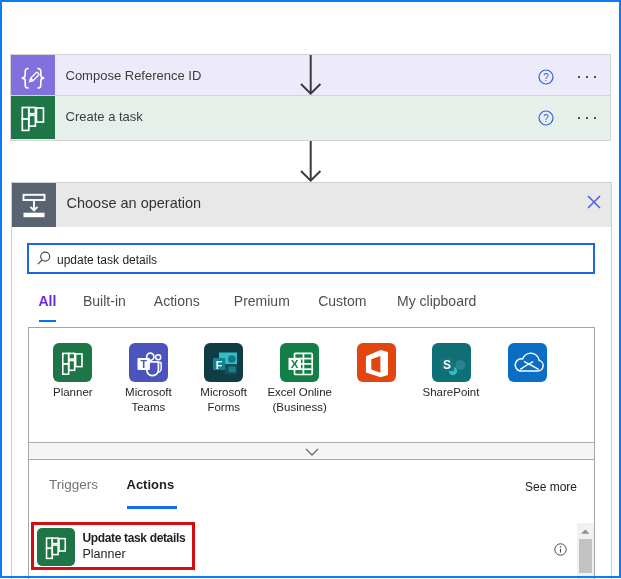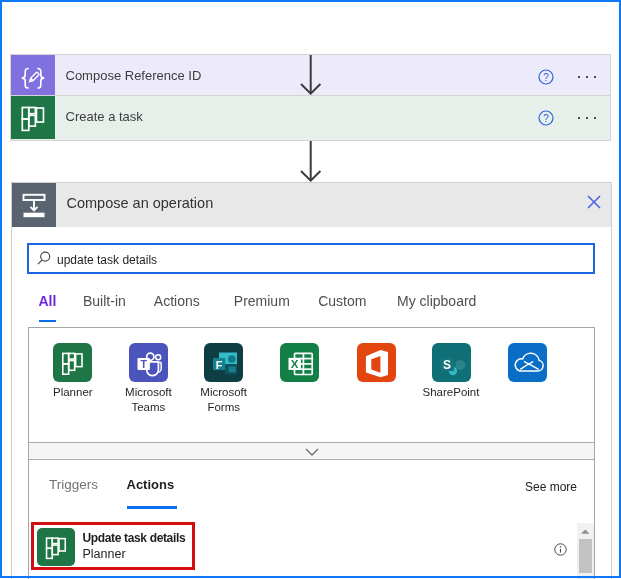--- a/index.html
+++ b/index.html
@@ -87,21 +87,21 @@
 <div class="abs" id="panel">
   <div class="abs" id="phead"></div>
   <div class="abs" id="picon">
     <svg width="44" height="44" viewBox="0 0 44 44">
       <rect x="11.5" y="11.8" width="21" height="5.2" fill="none" stroke="#fff" stroke-width="1.9"></rect>
       <line x1="22" y1="17" x2="22" y2="27.2" stroke="#fff" stroke-width="1.9"></line>
       <path d="M18.5,23.8 L22,27.3 L25.5,23.8" fill="none" stroke="#fff" stroke-width="1.9"></path>
       <rect x="11.5" y="29.7" width="21" height="4.5" fill="#fff"></rect>
     </svg>
   </div>
-  <div class="abs" style="left:54.5px;top:12px;font-size:14.5px;color:#333;">Compose an operation</div>
+  <div class="abs" style="left:54.5px;top:12px;font-size:14.5px;color:#333;">Choose an operation</div>
   <svg class="abs" style="left:574.5px;top:12px;" width="14" height="14" viewBox="0 0 14 14">
     <path d="M1,1 L13,13 M13,1 L1,13" stroke="#4a5ee8" stroke-width="1.5"></path>
   </svg>
 
   <div class="abs srch">
     <svg class="abs" style="left:5.5px;top:5px;" width="17" height="17" viewBox="0 0 17 17">
       <circle cx="10.2" cy="6.6" r="4.5" fill="none" stroke="#4a4a4a" stroke-width="1.2"></circle>
       <line x1="6.9" y1="10.2" x2="3" y2="14.1" stroke="#4a4a4a" stroke-width="1.2"></line>
     </svg>
     <div class="abs" style="left:28px;top:8px;font-size:12px;color:#1f1f1f;">update task details</div>
@@ -179,20 +179,21 @@
     <div class="tile" style="left:479px;background:#0a6dc6;">
       <svg width="39" height="39" viewBox="0 0 39 39">
         <path d="M12,28 H29.6 a5.4,5.4 0 0 0 1.6,-10.6 a8.6,8.6 0 0 0 -16.6,-1.4 a5.6,5.6 0 0 0 -2.6,11.9 Z" fill="none" stroke="#fff" stroke-width="1.5" stroke-linejoin="round"></path>
         <path d="M12.3,26.3 C16.5,23.5 20.5,21 25.2,18.7 M16,18.4 C20.6,20.8 26,23.8 30.6,26.4" fill="none" stroke="#fff" stroke-width="1.5"></path>
       </svg>
     </div>
 
     <div class="lbl" style="left:3.8px;">Planner</div>
     <div class="lbl" style="left:79.4px;">Microsoft<br>Teams</div>
     <div class="lbl" style="left:154.7px;">Microsoft<br>Forms</div>
+    <div class="lbl" style="left:230.7px;">Excel Online<br>(Business)</div>
     <div class="lbl" style="left:382px;">SharePoint</div>
 
     <div class="chev">
       <svg style="position:absolute;left:275px;top:4px;" width="16" height="10" viewBox="0 0 16 10">
         <path d="M2,2 L8,8 L14,2" fill="none" stroke="#6b6b6b" stroke-width="1.3"></path>
       </svg>
     </div>
 
     <div class="abs" style="left:20px;top:149px;font-size:13.5px;color:#737373;">Triggers</div>
     <div class="abs" style="left:97.5px;top:149px;font-size:13px;font-weight:bold;color:#222;">Actions</div>

